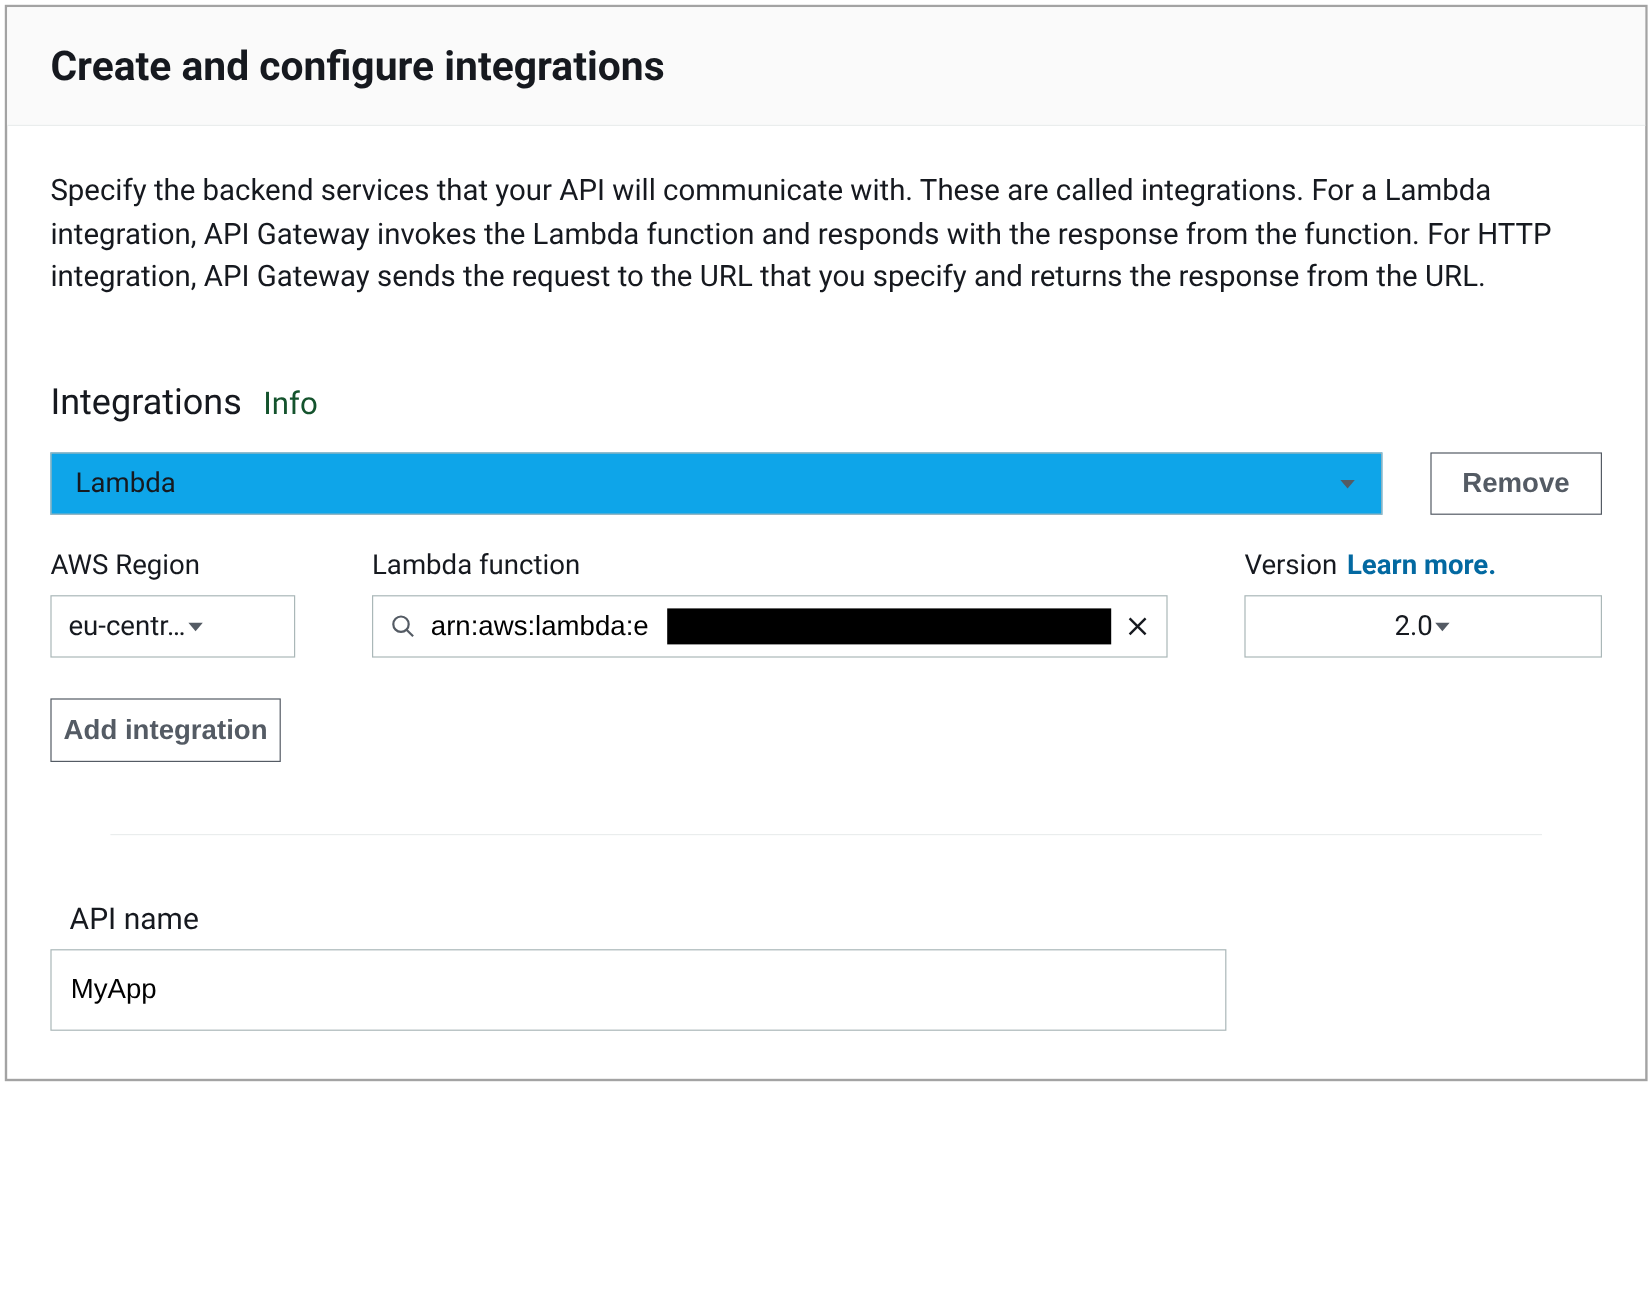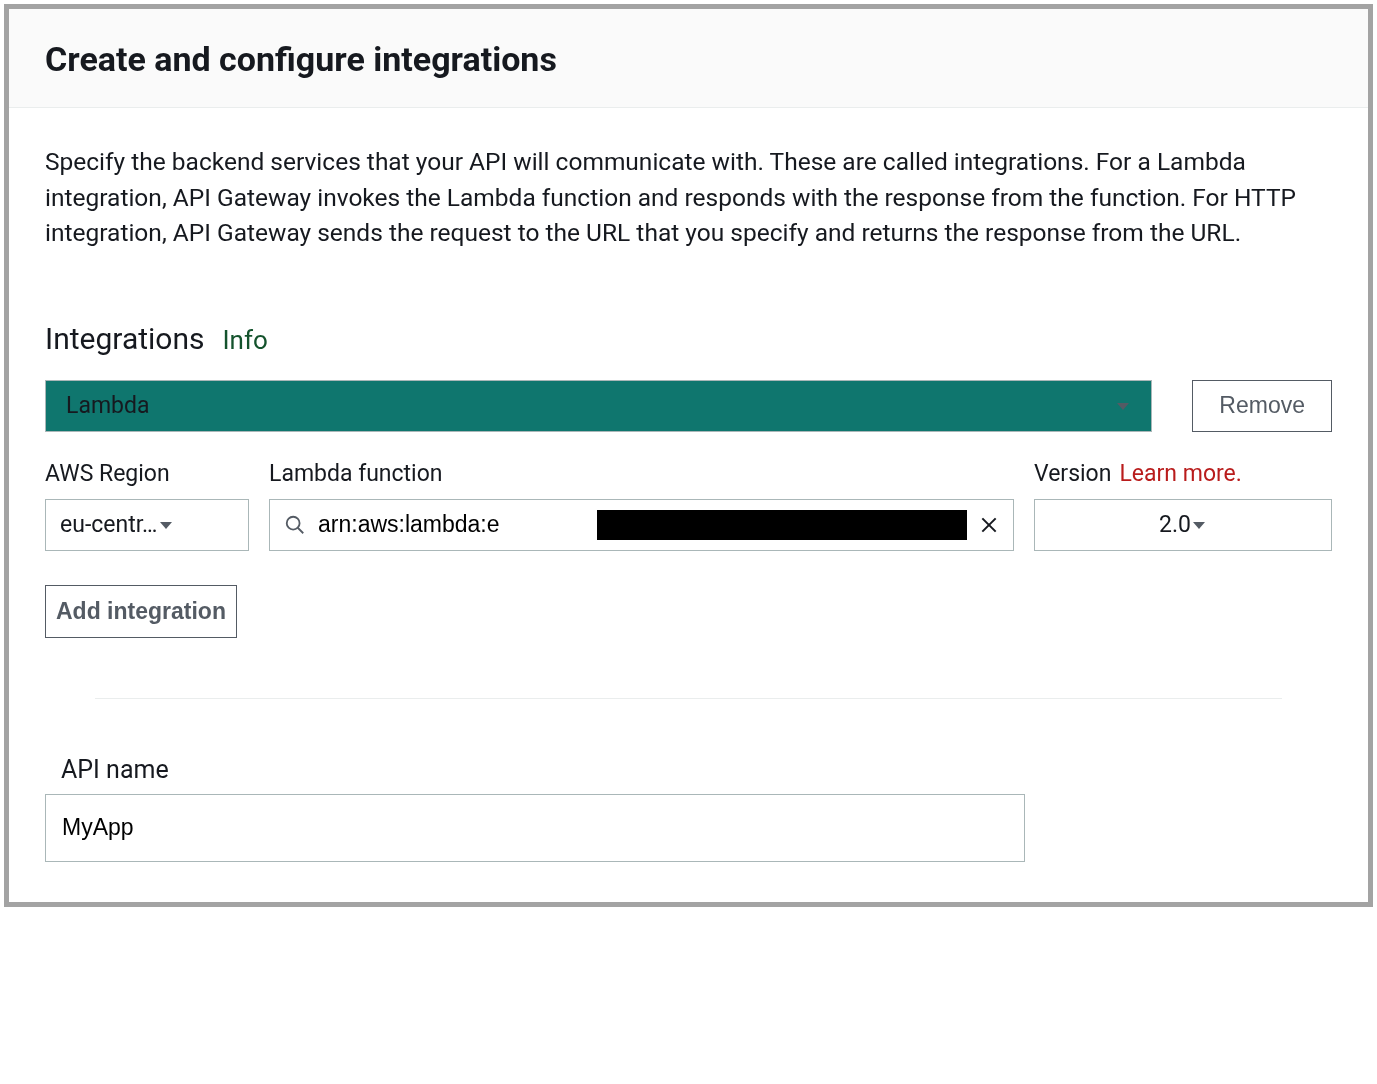--- a/index.html
+++ b/index.html
@@ -3,21 +3,21 @@
 <meta charset="utf-8">
 <style>
   * { box-sizing: border-box; margin: 0; padding: 0; }
   body {
     font-family: -apple-system, BlinkMacSystemFont, "Segoe UI", Roboto, "Helvetica Neue", Arial, sans-serif;
     background: #fff;
     color: #16191f;
     padding: 4px;
   }
   .panel {
-    border: 5px solid #a3a3a3;
+    border: 2px solid #a3a3a3;
     width: 1369px;
     background: #fff;
   }
   .panel-header {
     padding: 30px 36px 28px 36px;
     border-bottom: 1px solid #eaeded;
     background: #fafafa;
   }
   .panel-header h1 {
     font-size: 34px;
@@ -58,51 +58,51 @@
   }
   .select-big {
     flex: 1;
     border: 1px solid #aab7b8;
     height: 52px;
     display: flex;
     align-items: center;
     justify-content: space-between;
     padding: 0 20px;
     font-size: 23px;
-    background: #0f766e;
+    background: #0ea5e9;
     cursor: pointer;
   }
   .btn-outline {
     border: 1px solid #545b64;
     background: #fff;
     color: #545b64;
     font-size: 23px;
-    font-weight: 400;
+    font-weight: 700;
     padding: 10px 26px;
     cursor: pointer;
     display: flex;
     align-items: center;
     justify-content: center;
   }
   .row-fields {
     display: flex;
-    gap: 20px;
+    gap: 64px;
     margin-bottom: 34px;
   }
   .field { display: flex; flex-direction: column; gap: 12px; }
   .field-label {
     font-size: 23px;
     color: #16191f;
     display: flex;
     align-items: baseline;
     gap: 8px;
   }
   .learn-more {
-    color: #b91c1c;
-    font-weight: 400;
+    color: #0369a1;
+    font-weight: 700;
     cursor: pointer;
     font-size: 23px;
   }
   .select-small {
     border: 1px solid #aab7b8;
     height: 52px;
     display: flex;
     align-items: center;
     padding: 0 14px;
     font-size: 23px;

